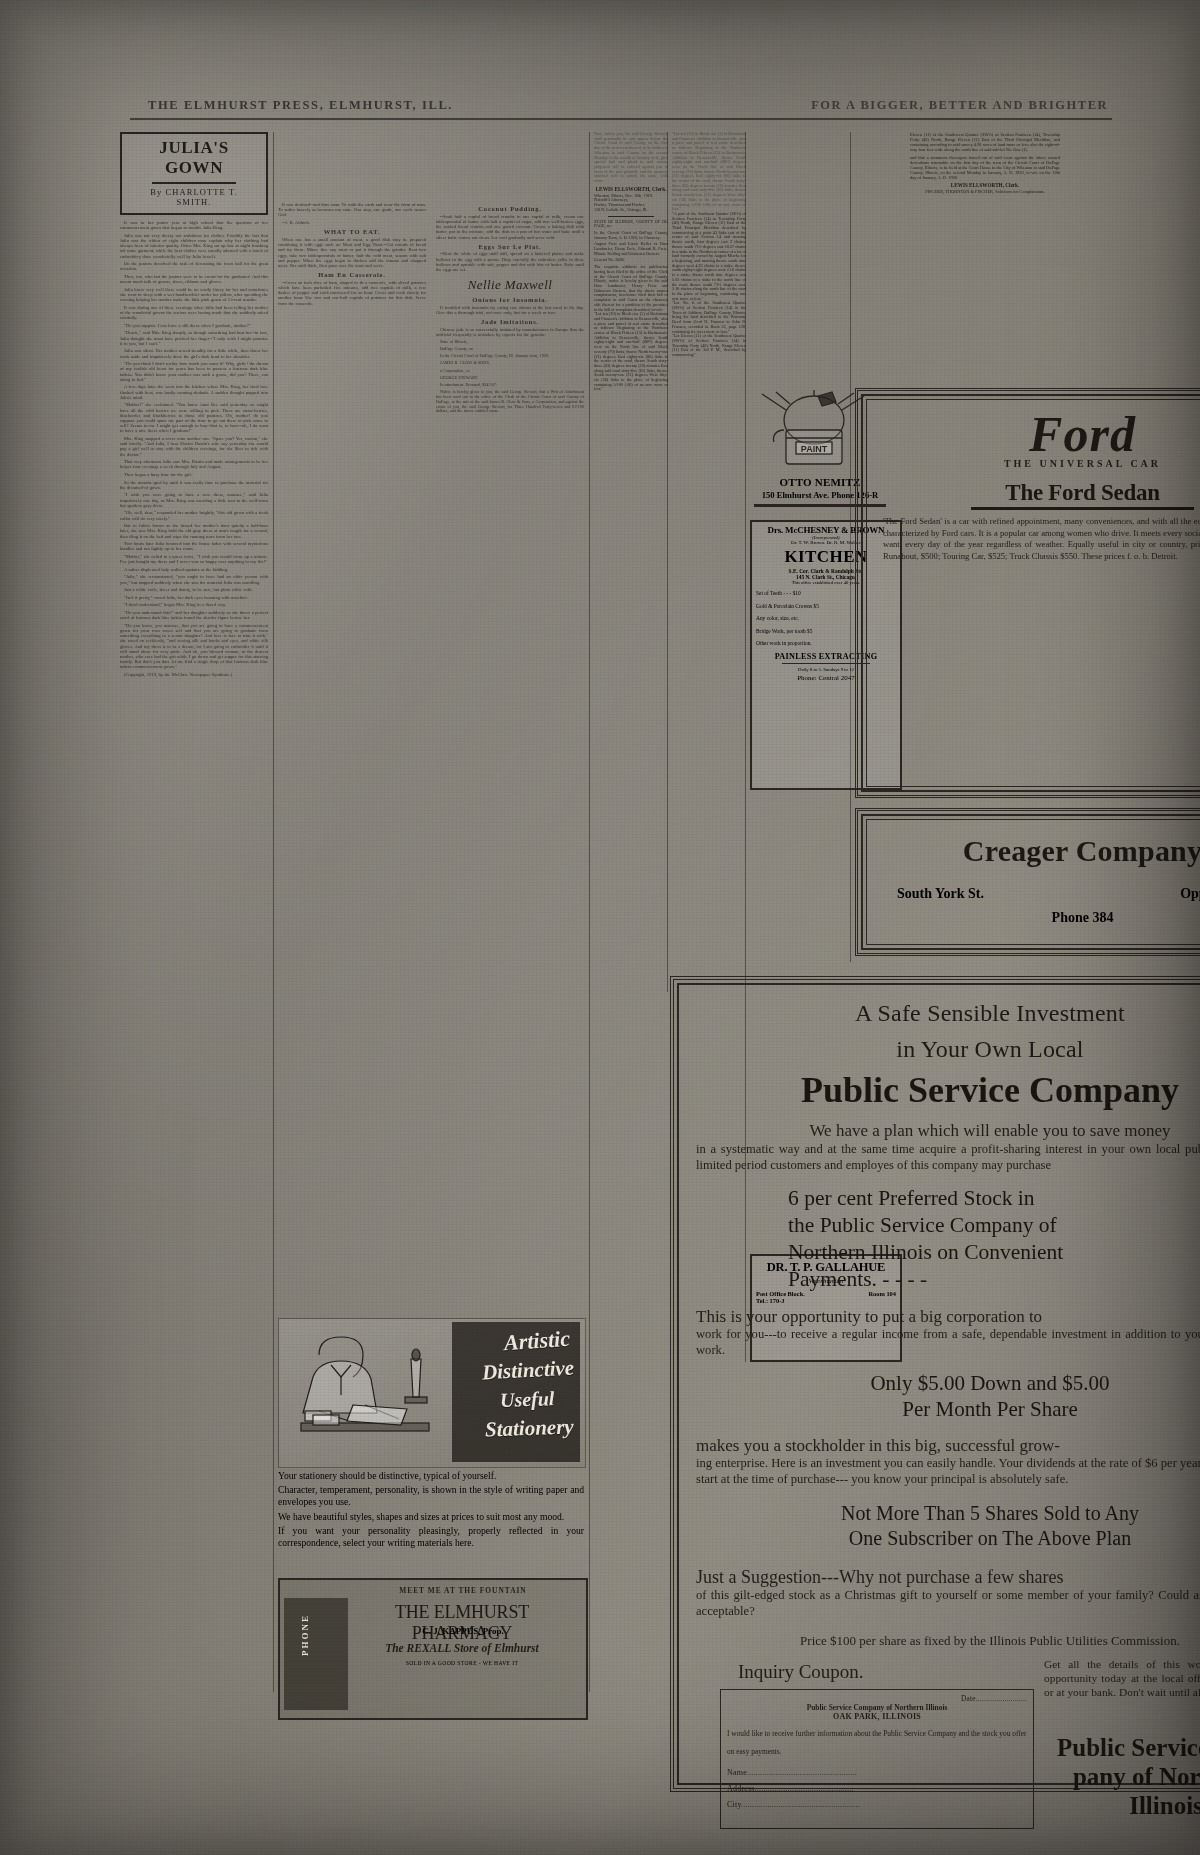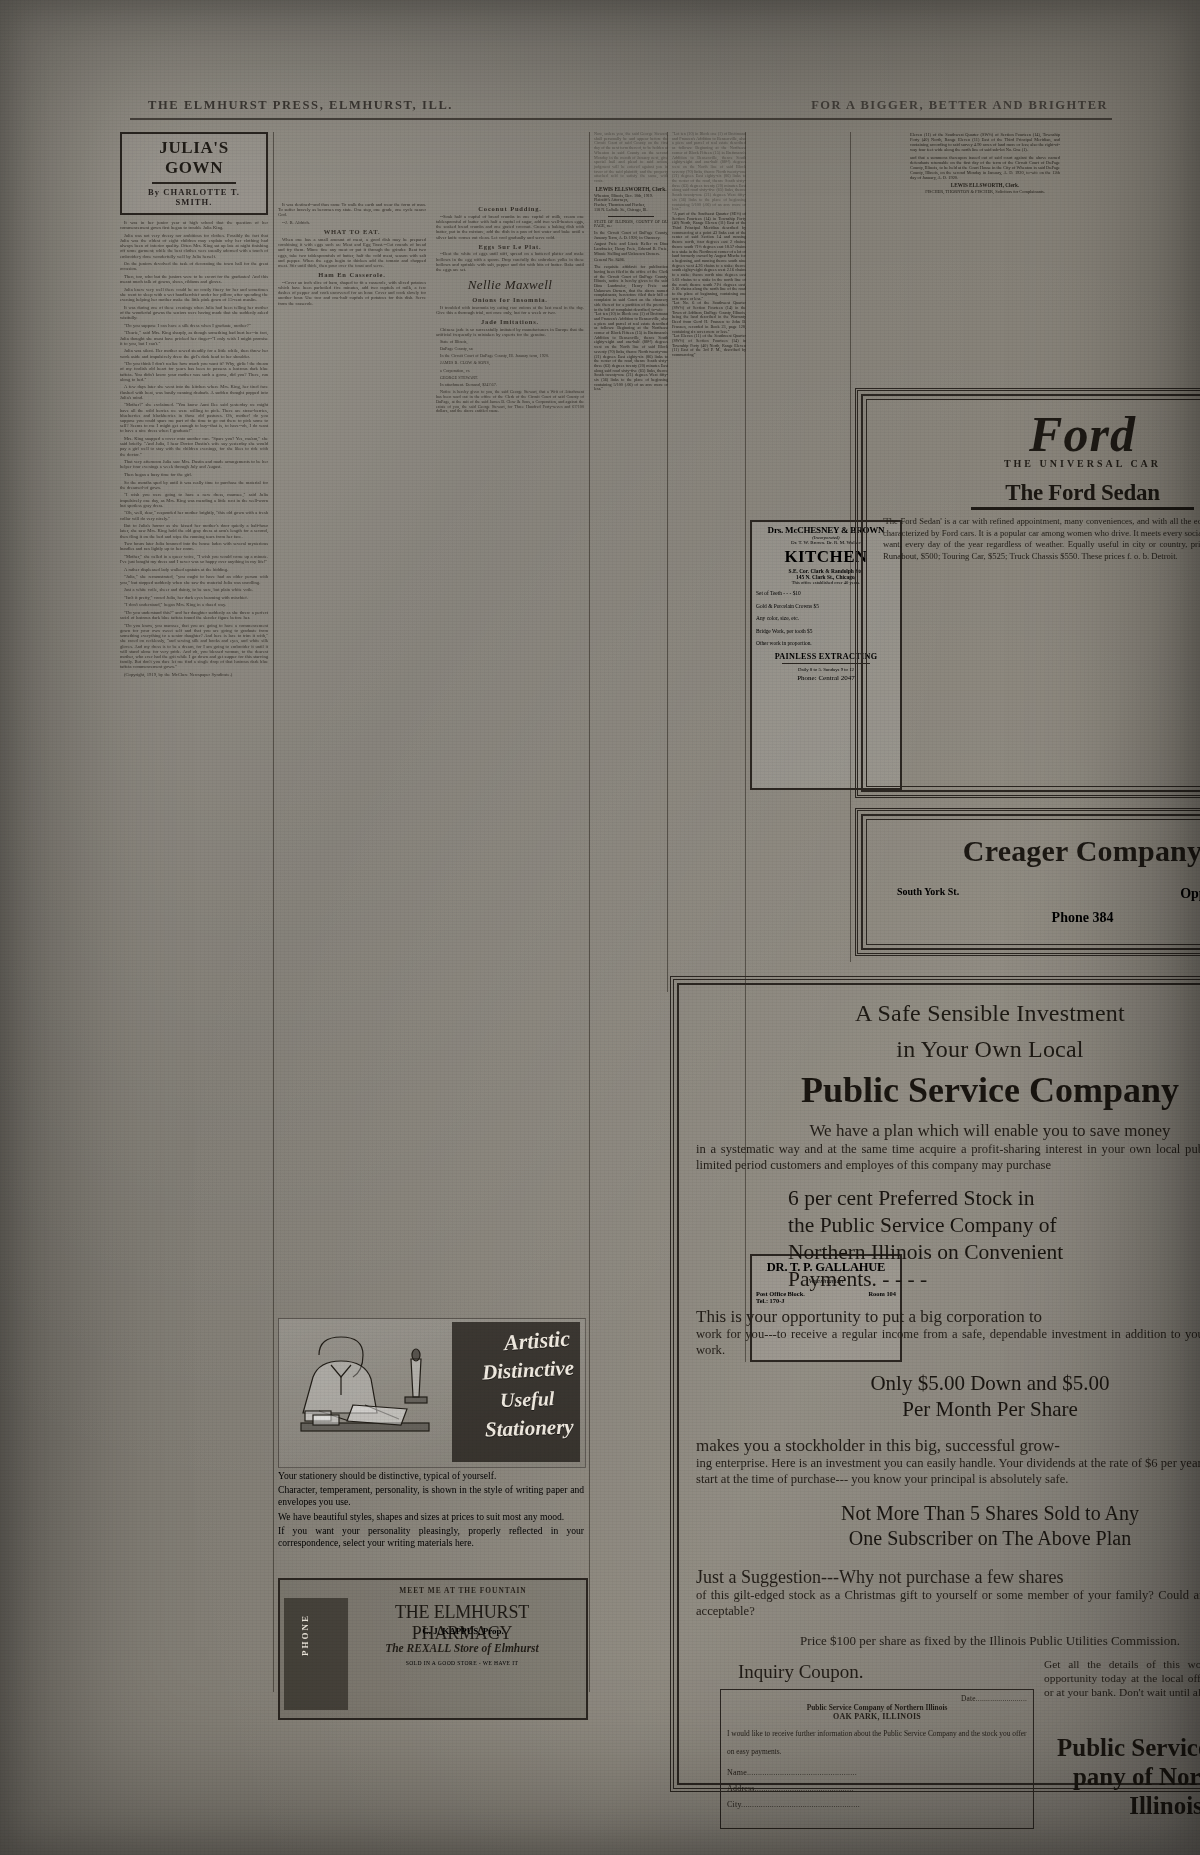--- a/index.html
+++ b/index.html
@@ -35,21 +35,21 @@
 
   .body-type{font-size:4.6px;line-height:5.2px;text-align:justify;color:#241f19;opacity:.88;
     font-family:"Liberation Serif",serif;-webkit-hyphens:auto;hyphens:auto;word-spacing:.3px;}
   .body-type p{margin:0 0 2.4px 0;text-indent:4px;}
   .tiny-type{font-size:4.2px;line-height:4.8px;}
 
   
   .jg-box{border:2px solid #2a2520;padding:4px 20px 6px;background:rgba(255,255,255,.06);}
   .jg-title{font-size:17px;font-weight:700;text-align:center;letter-spacing:.6px;color:#201c17;}
   .jg-rule{border-top:2px solid #2a2520;margin:4px 10px 3px;}
-  .jg-by{font-size:8.5px;text-align:center;letter-spacing:1.1px;font-weight:700;color:#272220;}
+  .jg-by{font-size:8.5px;text-align:center;letter-spacing:1.1px;font-weight:400;color:#272220;}
 
   
   .kc-wrap{position:absolute;left:168px;top:36px;width:306px;height:66px;overflow:hidden;}
   .kc-t1{position:absolute;left:4px;top:-2px;font-size:33px;font-style:italic;font-weight:700;
     font-family:"Liberation Serif",serif;letter-spacing:-.5px;color:#1f1b16;}
   .kc-t2{position:absolute;left:2px;top:26px;font-size:33px;font-weight:700;letter-spacing:-.5px;color:#1f1b16;
     font-family:"Liberation Serif",serif;}
   .kc-art{position:absolute;right:6px;top:24px;width:96px;height:40px;opacity:.80;}
 
   .sec-h{font-size:6.5px;font-weight:700;text-align:center;letter-spacing:.8px;margin:4px 0 2.5px;}
@@ -94,21 +94,21 @@
   .ford .uni{text-align:center;font-size:10px;letter-spacing:3px;font-weight:700;margin-top:-4px;color:#221e18;}
   .ford .sedan{text-align:center;font-size:23px;font-weight:700;letter-spacing:-.3px;margin-top:11px;color:#1c1813;}
   .ford .ul{border-top:3px solid #1e1a15;margin:1px 96px 6px;}
   .ford .copy{font-size:8.6px;line-height:11.6px;text-align:justify;padding:0 8px;color:#211d17;}
 
   .creager{position:absolute;left:745px;top:712px;width:455px;height:148px;}
   .creager .fr{position:absolute;inset:0;border:3px double #2b2621;}
   .creager .fr2{position:absolute;left:6px;top:6px;right:6px;bottom:6px;border:2px solid #2b2621;}
   .creager .fr3{position:absolute;left:11px;top:11px;right:11px;bottom:11px;border:1px solid #2b2621;}
   .creager .nm{position:absolute;left:0;right:0;top:26px;text-align:center;font-size:30px;font-weight:700;letter-spacing:.2px;color:#1d1914;}
-  .creager .l{position:absolute;left:42px;top:78px;font-size:10px;font-weight:700;}
+  .creager .l{position:absolute;left:42px;top:78px;font-size:14px;font-weight:700;}
   .creager .r{position:absolute;right:40px;top:78px;font-size:14px;font-weight:700;}
   .creager .ph{position:absolute;left:0;right:0;top:102px;text-align:center;font-size:14px;font-weight:700;}
 
   
   .psa{position:absolute;left:560px;top:880px;width:640px;height:816px;}
   .psa .fr{position:absolute;inset:0;border:4px double #2b2621;}
   .psa .fr2{position:absolute;left:7px;top:7px;right:7px;bottom:7px;border:2px solid #2b2621;}
   .psa .in{position:absolute;left:22px;top:16px;right:22px;bottom:14px;color:#221d17;}
   .psa .h1{text-align:center;font-size:24px;margin:8px 0 0;letter-spacing:.2px;color:#1e1a14;}
   .psa .h2{text-align:center;font-size:24px;margin:9px 0 0;letter-spacing:.2px;color:#1e1a14;}
@@ -293,20 +293,37 @@
       <div class="sml">"Lot Eleven (11) of the Southwest Quarter (SW¼) of Section Fourteen (14) in Township Forty (40) North, Range Eleven (11) East of the 3rd P. M., described by commencing"</div>
     </div>
 
     <div class="right-note">
       <div class="sml" style="font-size:4.4px;line-height:5px;text-align:justify;">Eleven (11) of the Southwest Quarter (SW¼) of Section Fourteen (14), Township Forty (40) North, Range Eleven (11) East of the Third Principal Meridian, and containing according to said survey 4.90 acres of land more or less; also the right-of-way four feet wide along the north line of said sub-lot No. One (1).</div>
       <div class="sml" style="font-size:4.4px;line-height:5px;text-align:justify;margin-top:3px;">and that a summons thereupon issued out of said court against the above named defendants returnable on the first day of the term of the Circuit Court of DuPage County, Illinois, to be held at the Court House in the City of Wheaton in said DuPage County, Illinois, on the second Monday in January, A. D. 1920, to-wit: on the 12th day of January, A. D. 1920.</div>
       <div class="ctr">LEWIS ELLSWORTH, Clerk.</div>
       <div class="sml" style="font-size:4.4px;line-height:5px;text-align:center;">FISCHER, THORNTON &amp; FISCHER, Solicitors for Complainants.</div>
     </div>
 
+    <div class="otto">
+      <svg class="art" viewBox="0 0 128 84">
+        <g stroke="#201c16" fill="none" stroke-width="1.3">
+          <ellipse cx="58" cy="30" rx="30" ry="24"></ellipse>
+          <path d="M30 20 L6 4 M34 14 L20 2 M86 20 L108 6 M82 14 L98 3 M58 6 L58 -2"></path>
+          <rect x="30" y="40" width="56" height="34" rx="3" fill="rgba(255,255,255,.12)"></rect>
+          <path d="M30 48 h56"></path>
+          <rect x="40" y="52" width="36" height="12" fill="rgba(255,255,255,.25)"></rect>
+          <path d="M28 40c-8 0-12 6-10 12"></path>
+          <path d="M62 6 l14 -4 l4 10 l-14 4 z" fill="rgba(30,26,22,.8)"></path>
+        </g>
+        <text x="58" y="62" font-size="9" text-anchor="middle" fill="#201c16" font-family="Liberation Sans, sans-serif" font-weight="bold">PAINT</text>
+      </svg>
+      <div class="nm">OTTO NEMITZ</div>
+      <div class="ad2">150 Elmhurst Ave. Phone 126-R</div>
+      <div class="bars"></div>
+    </div>
 
     <div class="dent">
       <div class="l1">Drs. McCHESNEY &amp; BROWN</div>
       <div class="l2">(Incorporated)</div>
       <div class="l3">Dr. T. W. Brown.   Dr. R. M. Walker</div>
       <div class="big">KITCHEN</div>
       <div class="l4">S.E. Cor. Clark &amp; Randolph Sts.</div>
       <div class="l4">145 N. Clark St., Chicago,</div>
       <div class="l5">This office established over 40 years.</div>
       <div class="pr" id="dent-prices">

